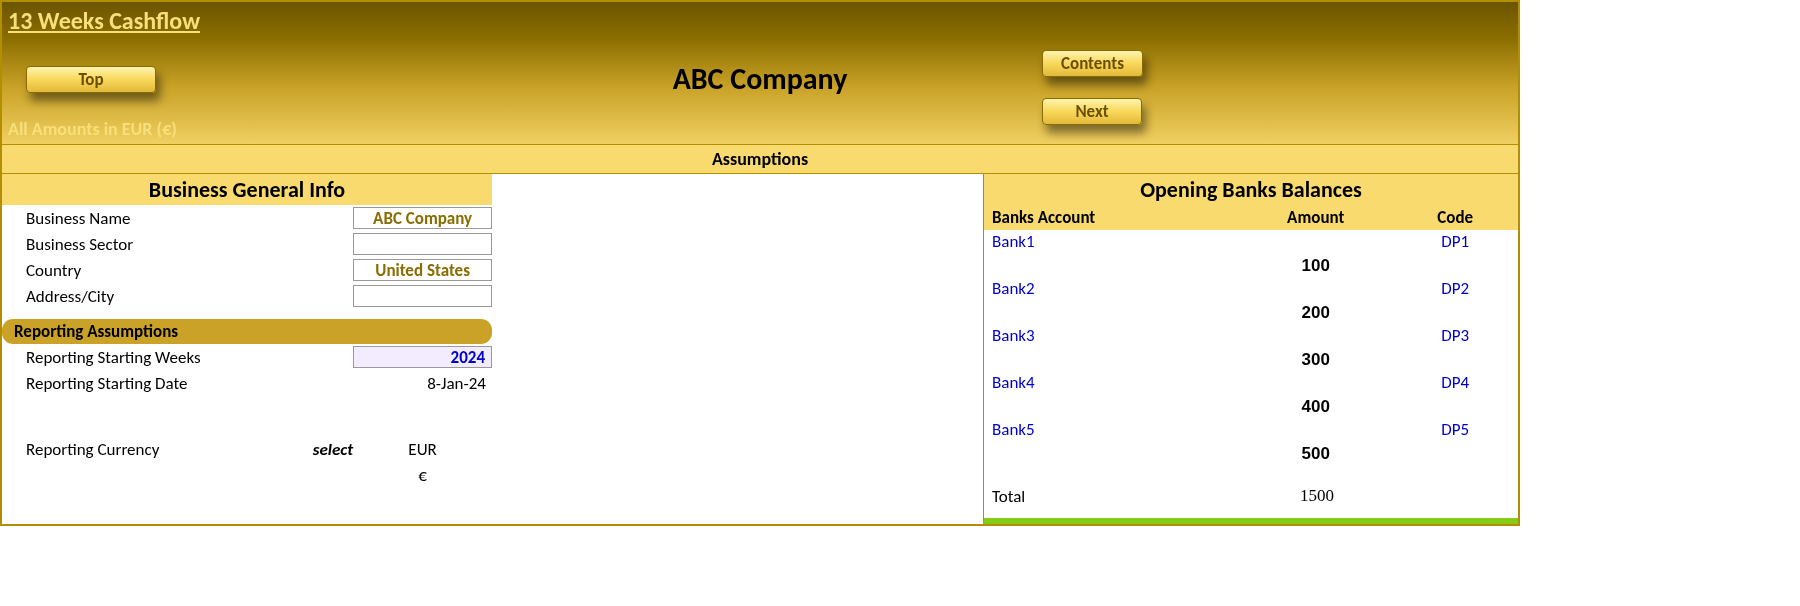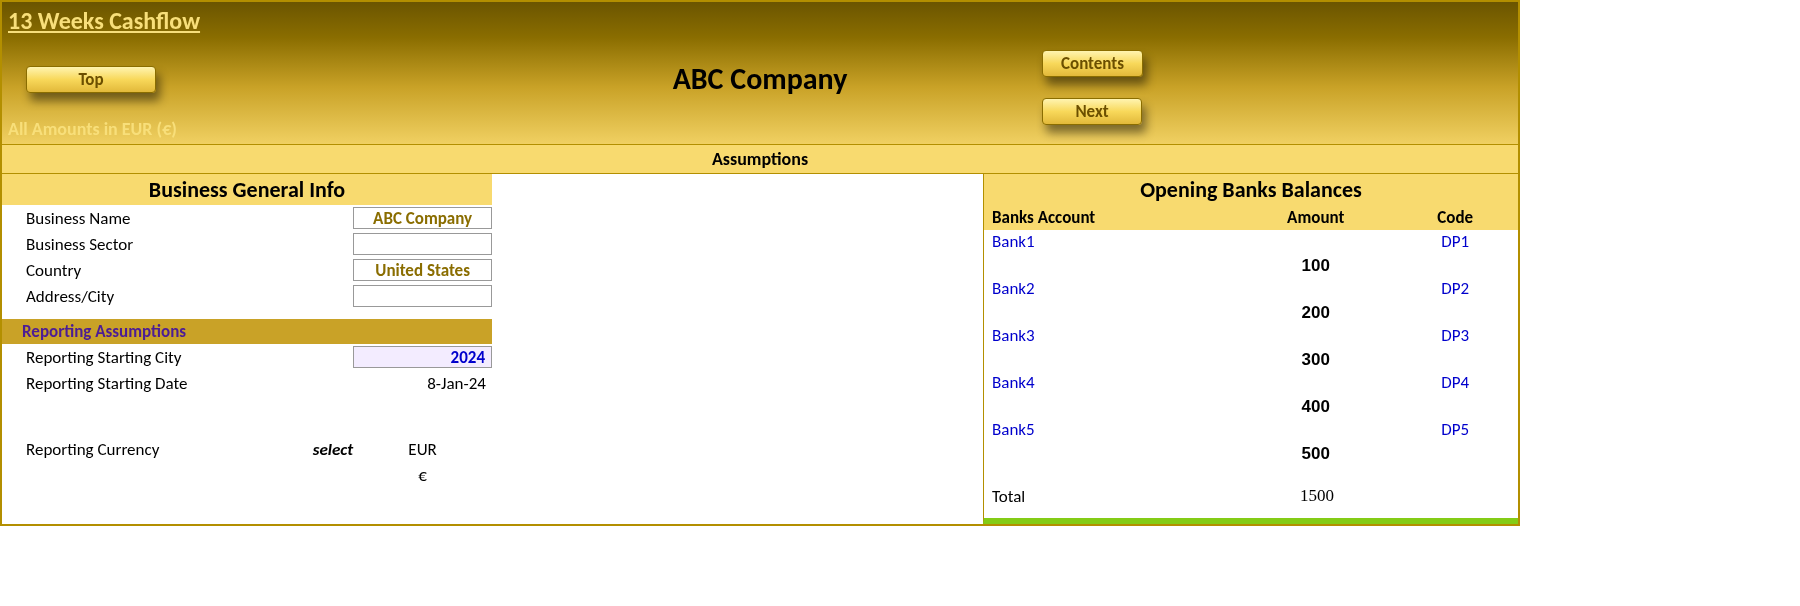--- a/index.html
+++ b/index.html
@@ -86,24 +86,25 @@
     text-align:center;
     font-weight:bold;
     color:#8a6d00;
     background:#fff;
   }
   .input-cell.blue { color:#0000cc; background:#f3ecff; }
   .plain-cell { width:140px; text-align:center; }
 
   .subheader {
     background:#c9a227;
-    color:#4c1d95;
-    font-weight:bold;
-    padding:2px 20px;
+    color:#000000;
+    font-weight:bold;
+    padding:2px 12px;
     margin-top:10px;
+    border-radius:11px;
   }
 
   .bank-head { display:flex; font-weight:bold; padding:2px 8px; background:#f8da6f; }
   .bank-head .c1 { width:240px; }
   .bank-head .c2 { width:170px; text-align:center; }
   .bank-head .c3 { width:110px; text-align:center; }
   .bank-row { display:flex; padding:1px 8px; }
   .bank-row .c1 { width:240px; color:#0000cc; }
   .bank-row .c2 { width:170px; text-align:center; font-weight:900; font-family: Arial Black, Arial, sans-serif; margin-top: 25px; }
   .bank-row .c3 { width:110px; text-align:center; color:#0000cc; }
@@ -149,21 +150,21 @@
       </div>
       <div class="row">
         <div class="label">Address/City</div>
         <div class="hint"></div>
         <div class="input-cell"></div>
       </div>
 
       <div class="subheader">Reporting Assumptions</div>
 
       <div class="row">
-        <div class="label">Reporting Starting City</div>
+        <div class="label">Reporting Starting Weeks</div>
         <div class="hint"></div>
         <div class="input-cell blue" style="text-align:right; padding-right:6px;">2024</div>
       </div>
       <div class="row">
         <div class="label">Reporting Starting Date</div>
         <div class="hint"></div>
         <div class="plain-cell" style="text-align:right; padding-right:6px;">8-Jan-24</div>
       </div>
 
       <div style="height:40px;"></div>

